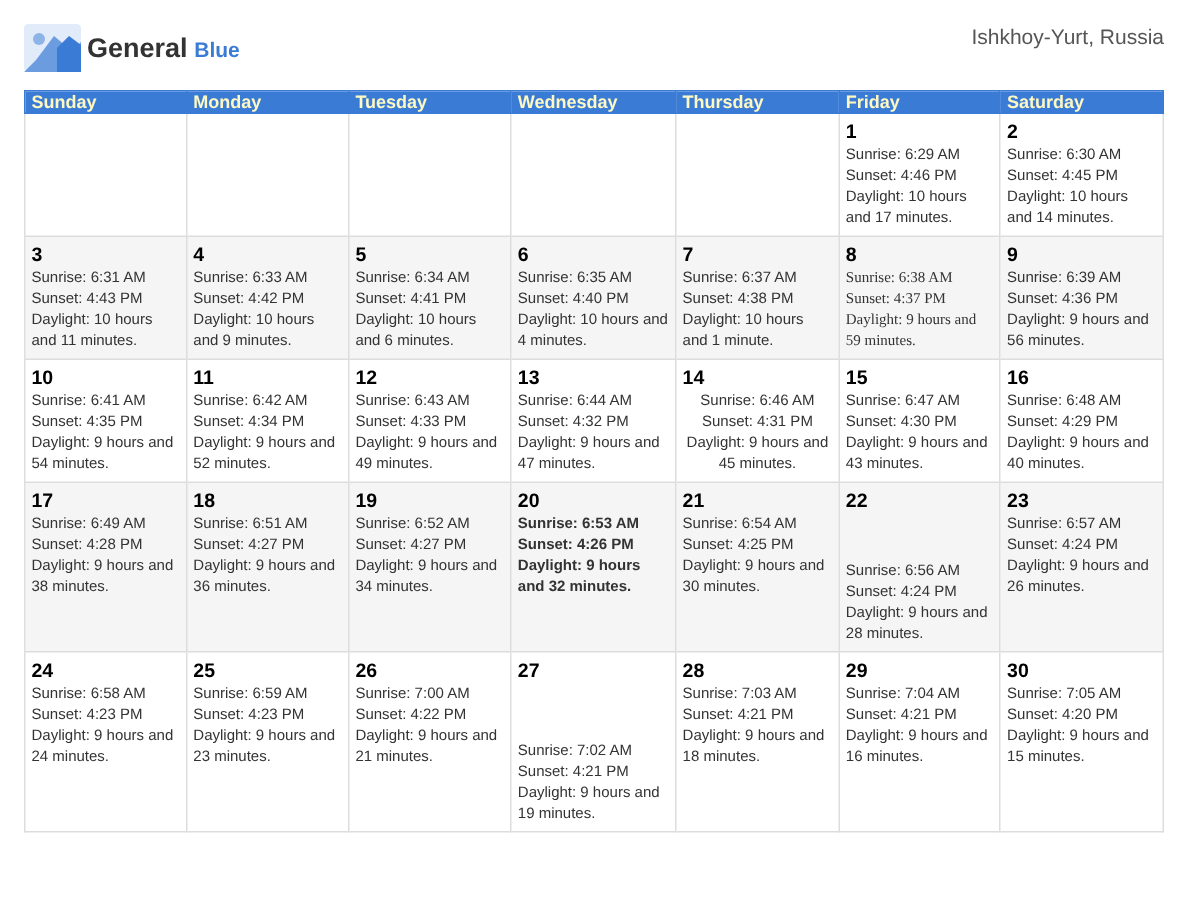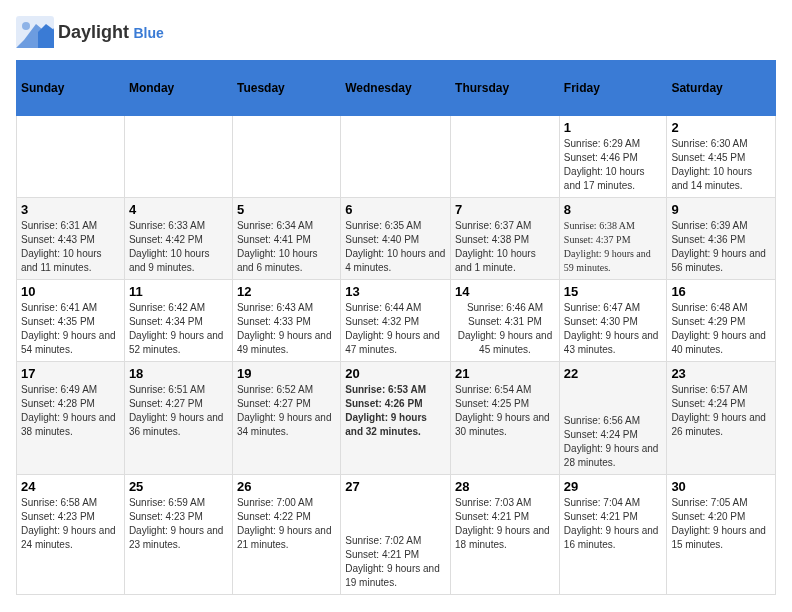--- a/index.html
+++ b/index.html
@@ -43,22 +43,22 @@
       font-size: 14px;
       color: #555;
     }
     .calendar {
       width: 100%;
       border-collapse: collapse;
       font-size: 11px;
     }
     .calendar thead th {
       background: #3a7bd5;
-      color: #000000;
-      padding: 20px 4px;
+      color: #fef9c3;
+      padding: 0 4px;
       text-align: left;
       font-size: 12px;
       font-weight: bold;
       border: 1px solid #3a7bd5;
     }
     .calendar tbody td {
       border: 1px solid #ddd;
       vertical-align: top;
       padding: 4px;
       width: 113px;
@@ -89,26 +89,27 @@
 <div class="header">
   <div class="logo">
     <svg width="38" height="32" viewBox="0 0 38 32">
       <rect x="0" y="0" width="38" height="32" rx="3" fill="#3a7bd5" opacity="0.15"></rect>
       <polygon points="8,24 20,8 32,18 38,12 38,32 0,32" fill="#3a7bd5" opacity="0.7"></polygon>
       <polygon points="22,16 30,8 38,14 38,32 22,32" fill="#3a7bd5"></polygon>
       <circle cx="10" cy="10" r="4" fill="#3a7bd5" opacity="0.5"></circle>
     </svg>
     <div>
       <div>
-        <span class="logo-text-general">Daylight</span>
+        <span class="logo-text-general">General</span>
         <span class="logo-text-blue">Blue</span>
       </div>
     </div>
   </div>
   <div class="title-block">
+    <div class="location">Ishkhoy-Yurt, Russia</div>
   </div>
 </div>
 
 <table class="calendar">
   <thead>
     <tr>
     <th>Sunday</th>
         <th>Monday</th>
         <th>Tuesday</th>
         <th>Wednesday</th>

